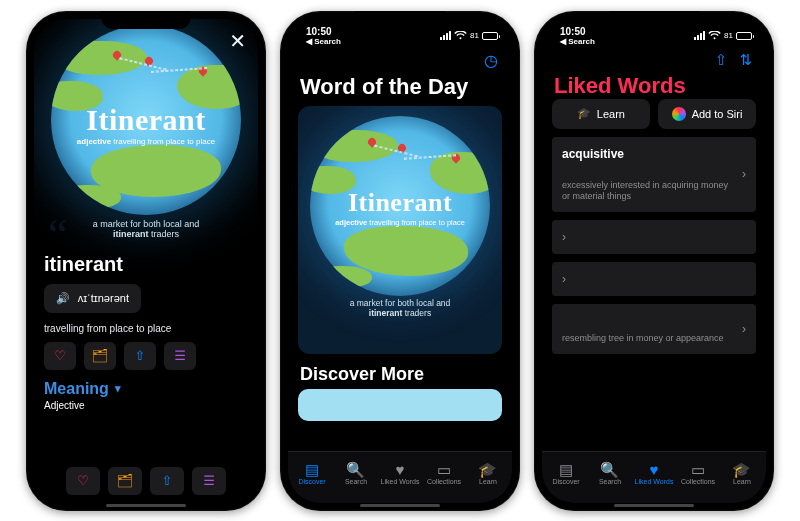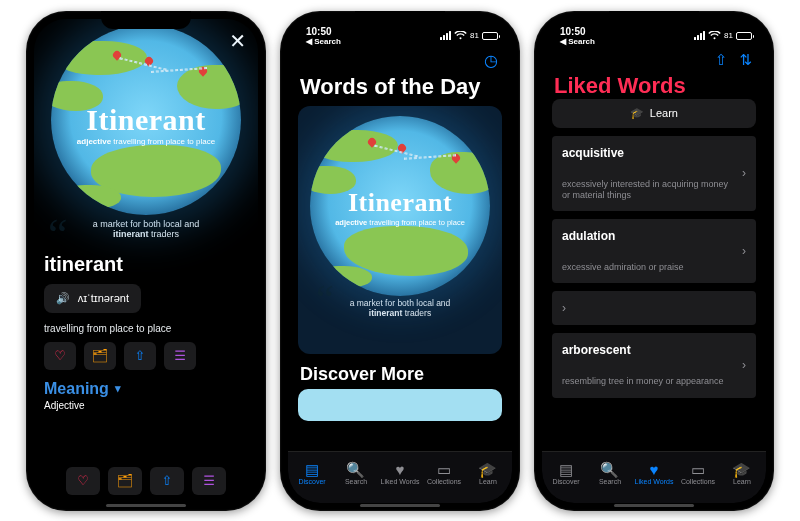--- a/index.html
+++ b/index.html
@@ -226,21 +226,21 @@
             </svg>
         </span>
         <span class="batt-txt">81</span>
         <span class="batt"><span class="fill"></span></span>
       </div>
     </div>
 
     <div class="p2-top">
       <span class="icon">◷</span>
     </div>
-    <div class="p2-title">Words of the Day</div>
+    <div class="p2-title">Word of the Day</div>
 
     <div class="p2-card">
       <div class="globe-wrap">
         <div class="land" style="top:14px;left:4px;width:84px;height:32px;border-radius:45% 55% 60% 50%;"></div>
         <div class="land" style="top:50px;left:-10px;width:56px;height:28px;"></div>
         <div class="land" style="top:36px;right:-10px;width:70px;height:42px;"></div>
         <div class="land" style="top:110px;left:34px;width:124px;height:50px;"></div>
         <div class="land" style="top:150px;left:6px;width:56px;height:22px;"></div>
         <div class="pin" style="top:22px;left:58px;"></div>
         <div class="pin" style="top:28px;left:88px;"></div>
@@ -317,43 +317,42 @@
       <span class="icon">⇧</span>
       <span class="icon">⇅</span>
     </div>
     <div class="p3-title">Liked Words</div>
 
     <div class="p3-btns">
       <div class="pbtn">
         <span>🎓</span>
         <span>Learn</span>
       </div>
+      <div class="pbtn">
+        <span class="siri"></span>
+        <span>Add to Siri</span>
+      </div>
     </div>
 
     <div class="p3-list">
       <div class="p3-item">
         <div class="txt">
             <div class="w">acquisitive</div>
             <div class="d">excessively interested in acquiring money or material things</div>
           </div>
         <div class="chev">›</div>
       </div>
       <div class="p3-item">
-        <div class="txt">
-            <div class="w">adulation</div>
-            <div class="d">excessive admiration or praise</div>
-          </div>
         <div class="chev">›</div>
       </div>
       <div class="p3-item">
         <div class="chev">›</div>
       </div>
       <div class="p3-item">
         <div class="txt">
-            <div class="w">arborescent</div>
             <div class="d">resembling tree in money or appearance</div>
           </div>
         <div class="chev">›</div>
       </div>
     </div>
 
     <div class="tabbar">
       <div class="tab">
           <div class="ticon">▤</div>
           <div>Discover</div>

